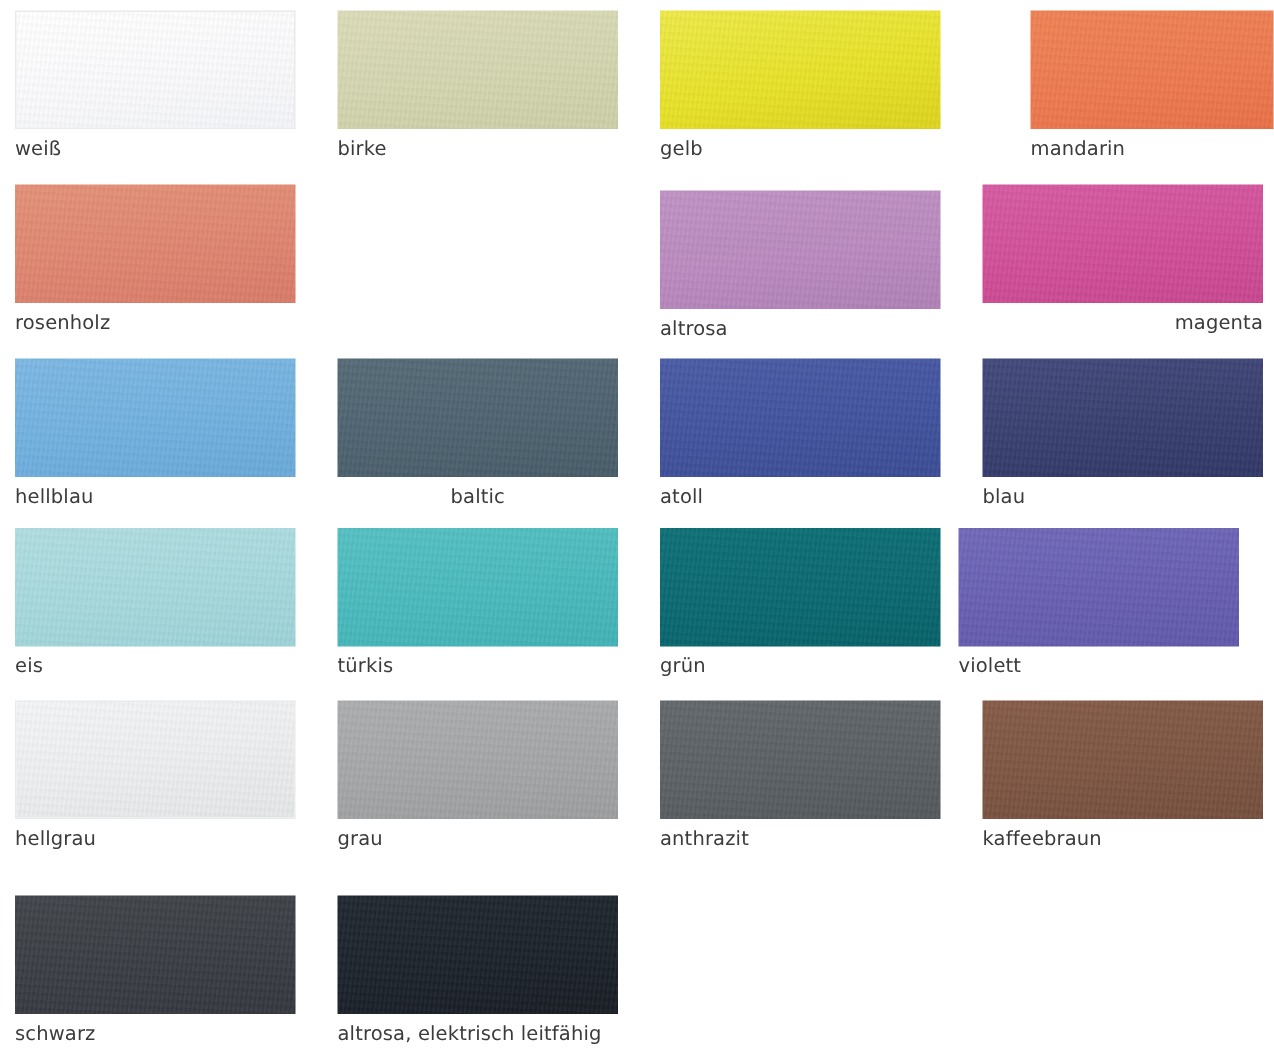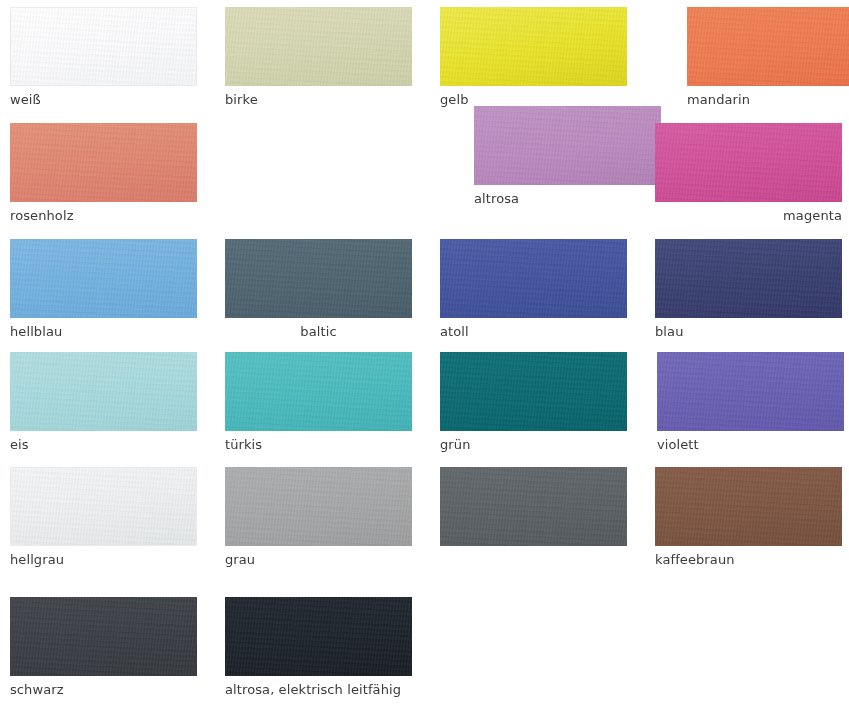--- a/index.html
+++ b/index.html
@@ -89,21 +89,21 @@
       <div class="swatch-label">gelb</div>
     </div>
     <div class="swatch-cell" style="left: 687px; top: 7px;">
       <div class="swatch-chip" style="background: linear-gradient(170deg, rgb(240, 130, 85) 0%, rgb(238, 122, 79) 55%, rgb(233, 111, 70) 100%);"></div>
       <div class="swatch-label">mandarin</div>
     </div>
     <div class="swatch-cell" style="left: 10px; top: 123px;">
       <div class="swatch-chip" style="background: linear-gradient(172deg, rgb(228, 145, 120) 0%, rgb(223, 134, 113) 55%, rgb(217, 123, 104) 100%);"></div>
       <div class="swatch-label">rosenholz</div>
     </div>
-    <div class="swatch-cell" style="left: 440px; top: 106px; margin-left: 34px;">
+    <div class="swatch-cell" style="left: 440px; top: 127px;">
       <div class="swatch-chip" style="background: linear-gradient(172deg, rgb(192, 147, 196) 0%, rgb(186, 138, 191) 55%, rgb(176, 129, 182) 100%);"></div>
       <div class="swatch-label">altrosa</div>
     </div>
     <div class="swatch-cell" style="left: 655px; top: 123px; text-align: right;">
       <div class="swatch-chip" style="background: linear-gradient(172deg, rgb(215, 91, 162) 0%, rgb(209, 79, 152) 55%, rgb(200, 70, 144) 100%);"></div>
       <div class="swatch-label">magenta</div>
     </div>
     <div class="swatch-cell" style="left: 10px; top: 239px;">
       <div class="swatch-chip" style="background: linear-gradient(172deg, rgb(125, 184, 227) 0%, rgb(114, 177, 223) 55%, rgb(105, 169, 218) 100%);"></div>
       <div class="swatch-label">hellblau</div>
@@ -125,34 +125,35 @@
       <div class="swatch-label">eis</div>
     </div>
     <div class="swatch-cell" style="left: 225px; top: 352px;">
       <div class="swatch-chip" style="background: linear-gradient(172deg, rgb(85, 193, 195) 0%, rgb(74, 186, 189) 55%, rgb(65, 178, 182) 100%);"></div>
       <div class="swatch-label">türkis</div>
     </div>
     <div class="swatch-cell" style="left: 440px; top: 352px;">
       <div class="swatch-chip" style="background: linear-gradient(172deg, rgb(15, 112, 119) 0%, rgb(10, 105, 112) 55%, rgb(7, 97, 105) 100%);"></div>
       <div class="swatch-label">grün</div>
     </div>
-    <div class="swatch-cell" style="left: 657px; top: 352px;">
+    <div class="swatch-cell" style="left: 639px; top: 352px;">
       <div class="swatch-chip" style="background: linear-gradient(172deg, rgb(113, 105, 185) 0%, rgb(104, 96, 178) 55%, rgb(96, 88, 171) 100%);"></div>
       <div class="swatch-label">violett</div>
     </div>
     <div class="swatch-cell" style="left: 10px; top: 467px;">
       <div class="swatch-chip light-chip" style="background: linear-gradient(170deg, rgb(244, 245, 246) 0%, rgb(237, 239, 240) 50%, rgb(228, 231, 233) 100%);"></div>
       <div class="swatch-label">hellgrau</div>
     </div>
     <div class="swatch-cell" style="left: 225px; top: 467px;">
       <div class="swatch-chip" style="background: linear-gradient(172deg, rgb(173, 174, 176) 0%, rgb(165, 166, 168) 55%, rgb(156, 157, 159) 100%);"></div>
       <div class="swatch-label">grau</div>
     </div>
     <div class="swatch-cell" style="left: 440px; top: 467px;">
       <div class="swatch-chip" style="background: linear-gradient(172deg, rgb(98, 104, 108) 0%, rgb(90, 96, 100) 55%, rgb(83, 88, 92) 100%);"></div>
+      <div class="swatch-label">anthrazit</div>
     </div>
     <div class="swatch-cell" style="left: 655px; top: 467px;">
       <div class="swatch-chip" style="background: linear-gradient(172deg, rgb(134, 92, 72) 0%, rgb(125, 85, 66) 55%, rgb(116, 78, 60) 100%);"></div>
       <div class="swatch-label">kaffeebraun</div>
     </div>
     <div class="swatch-cell" style="left: 10px; top: 597px;">
       <div class="swatch-chip" style="background: linear-gradient(172deg, rgb(66, 69, 75) 0%, rgb(58, 61, 67) 55%, rgb(52, 55, 61) 100%);"></div>
       <div class="swatch-label">schwarz</div>
     </div>
     <div class="swatch-cell" style="left: 225px; top: 597px;">

